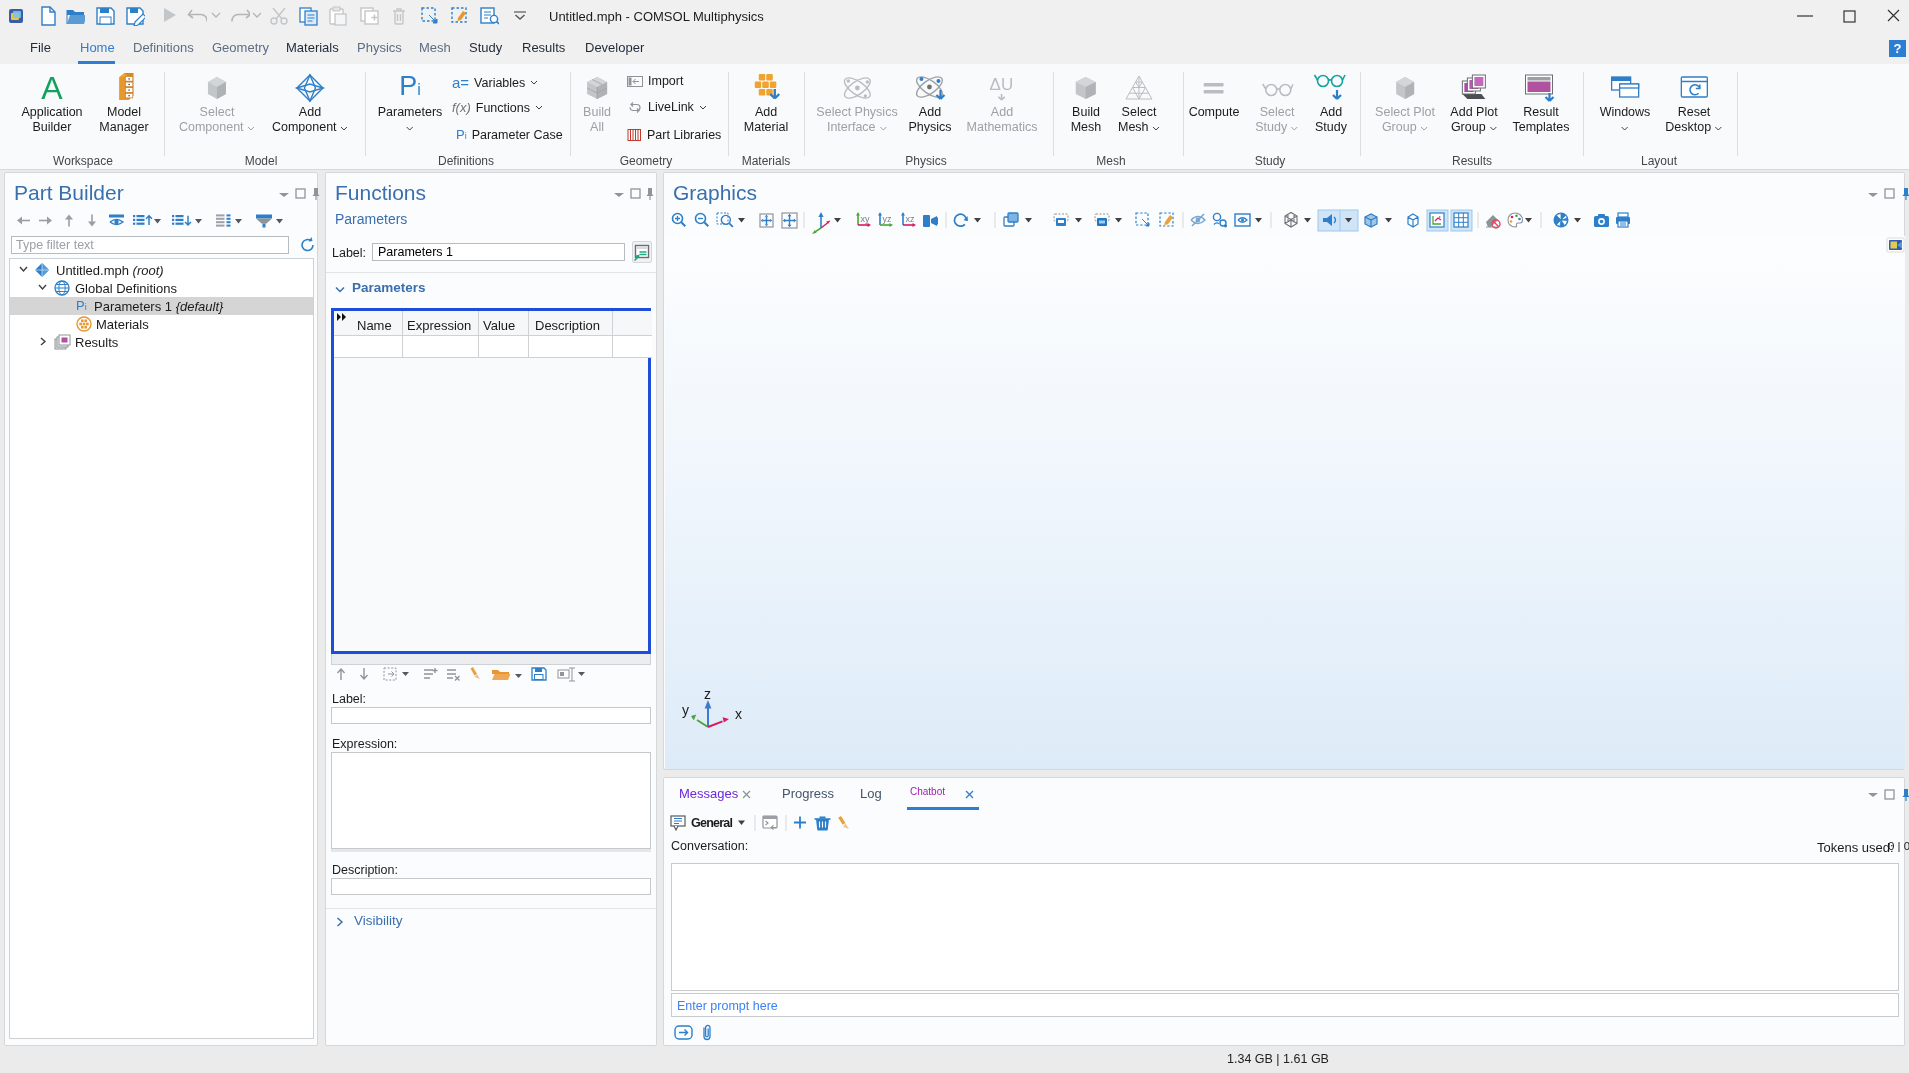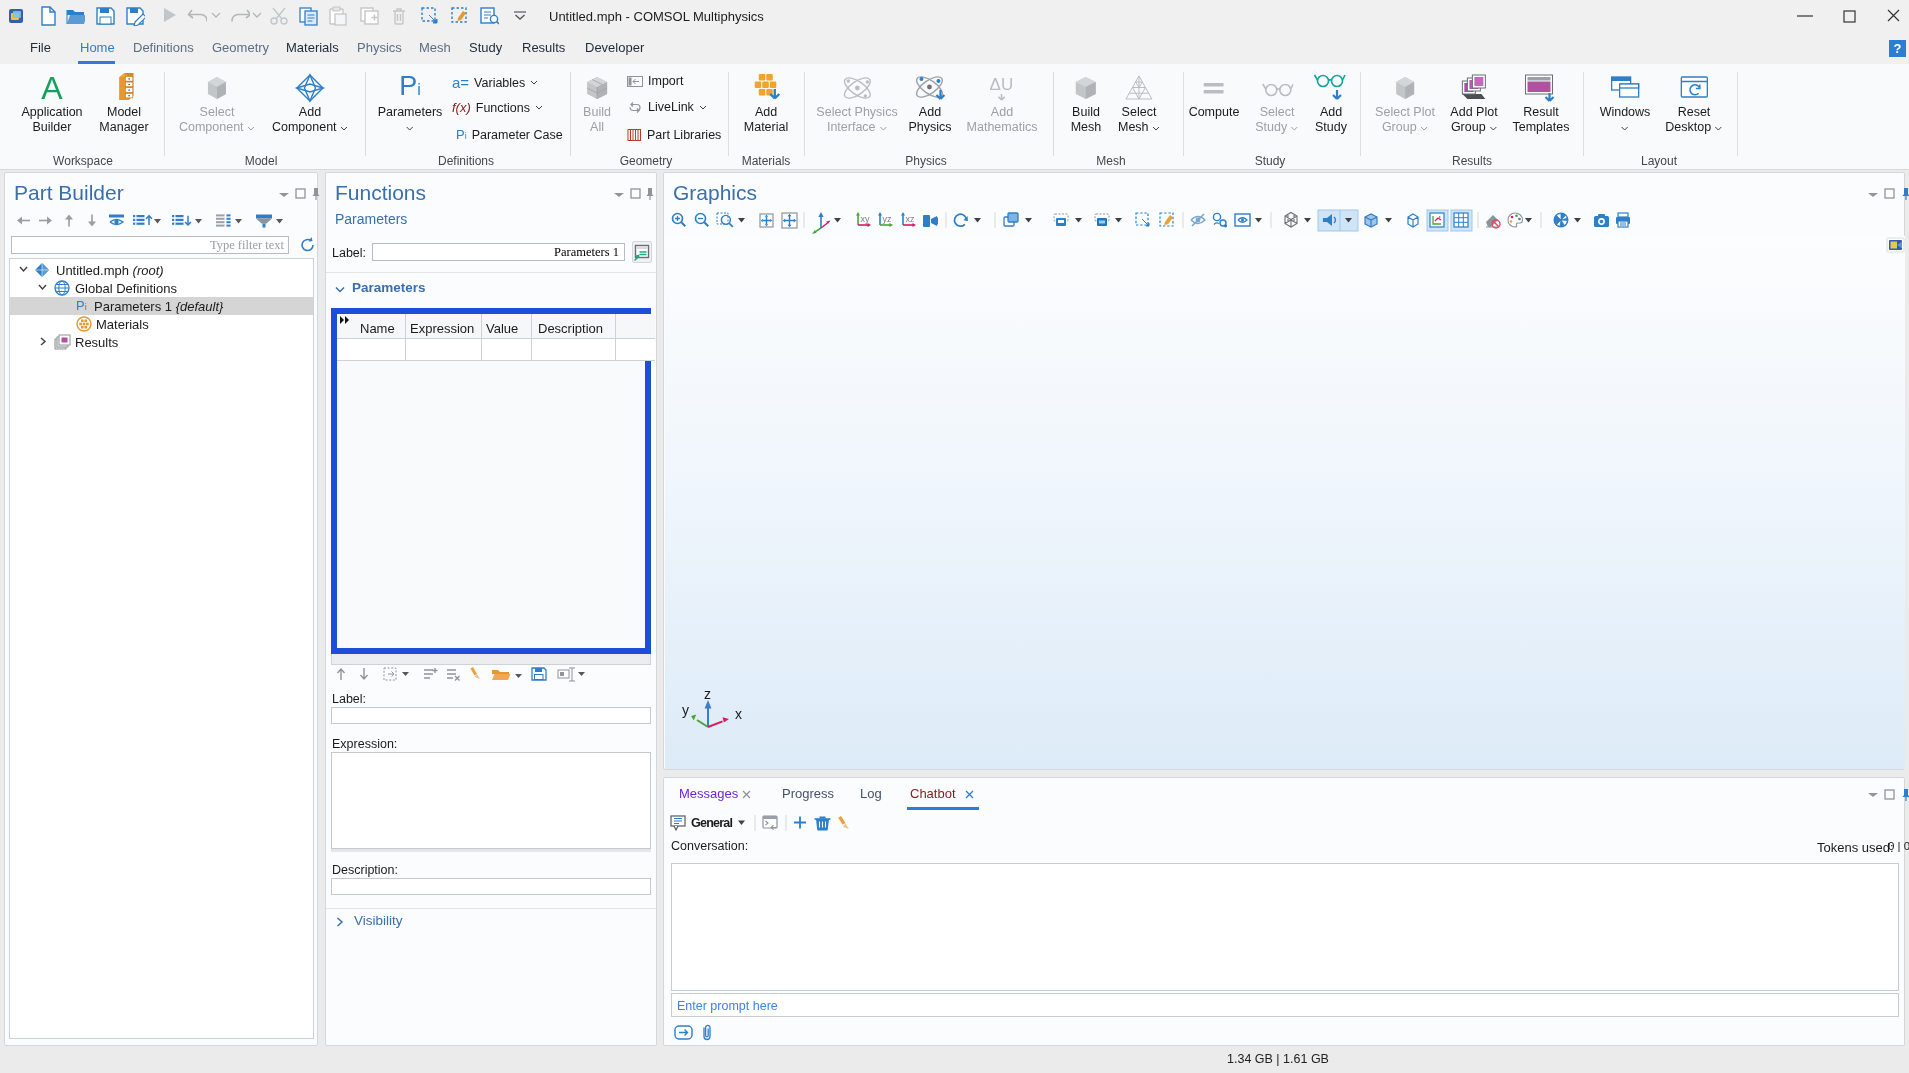--- a/index.html
+++ b/index.html
@@ -30,21 +30,21 @@
 .rsmall { position:absolute; font-size:12.5px; color:#1b1b1b; white-space:nowrap; display:flex; align-items:center; gap:5px; }
 
 
 .panel { position:absolute; background:#fbfcfe; border:1px solid #d5d8da; border-radius:2px; }
 .ptitle { font-size:21px; color:#3a6fae; }
 
 
 #statusbar { position:absolute; left:0; top:1047px; width:1909px; height:26px; background:#ebebeb; }
 #statusbar div { position:absolute; left:663px; width:1230px; top:5px; text-align:center; font-size:12.5px; color:#222; }
 
-input, textarea { font-family:Liberation Serif, serif; outline:none;text-align:right; }
+input, textarea { font-family:Liberation Sans, sans-serif; outline:none; }
 </style>
 </head>
 <body>
 
 <div id="titlebar">
   <div id="qat">
     <svg class="ticon" style="left:8px;top:8px" width="16" height="16">
         <rect x="1" y="1" width="14" height="14" rx="2" fill="#3a5da8"></rect>
         <rect x="3" y="5" width="8" height="7" rx="1" fill="#e8c63f"></rect>
         <rect x="5" y="3" width="8" height="7" rx="1" fill="#7ec3e8" opacity="0.9"></rect>
@@ -245,21 +245,21 @@
         </svg></div>
   </div>
   <div class="rsmall" style="left:452px;top:10px">
       <span style="color:#2e7fc9;font-size:15px">a=</span>
       <span>Variables</span>
       <svg width="8" height="5">
         <path d="M1 1l3 3 3-3" stroke="#404040" fill="none"></path>
       </svg>
     </div>
   <div class="rsmall" style="left:452px;top:36px">
-      <span style="color:#7f1d1d;font-size:13px;font-style:italic">f(x)</span>
+      <span style="color:#737373;font-size:13px;font-style:italic">f(x)</span>
       <span>Functions</span>
       <svg width="8" height="5">
         <path d="M1 1l3 3 3-3" stroke="#404040" fill="none"></path>
       </svg>
     </div>
   <div class="rsmall" style="left:456px;top:63px">
       <span style="color:#2e7fc9;font-size:13px">P<span style="font-size:9px">i</span></span>
       <span>Parameter Case</span>
     </div>
 
@@ -651,21 +651,21 @@
         <path d="M7 12.5l-5 1 2.2 3z" fill="#1fa97e"></path>
       </svg>
   </div>
   <div class="abs" style="left:0;top:99px;width:332px;height:1px;background:#e2e4e6"></div>
 
   <div class="abs" style="left:9px;top:110px"><svg width="10" height="8">
         <path d="M1 1.5l4 4 4-4" fill="none" stroke="#3a6fae" stroke-width="1.5"></path>
       </svg></div>
   <div class="abs" style="left:26px;top:107px;font-size:13.5px;font-weight:bold;color:#3a6fae">Parameters</div>
 
-  <div class="abs" style="left:5px;top:135px;width:320px;height:346px;background:#f9fafb;border:6px solid #1d4ed8">
+  <div class="abs" style="left:5px;top:135px;width:320px;height:346px;background:#f9fafb;border:3px solid #1d4ed8">
     <div class="abs" style="left:0;top:0;width:318px;height:25px;background:#f6f7f8;border-bottom:1px solid #cfd2d4">
       <svg class="abs" style="left:2px;top:2px" width="12" height="8">
           <path d="M1 0l4 4-4 4zM6 0l4 4-4 4z" fill="#111"></path>
         </svg>
       <span class="abs" style="left:23px;top:7px;font-size:13px">Name</span>
       <span class="abs" style="left:73px;top:7px;font-size:13px">Expression</span>
       <span class="abs" style="left:149px;top:7px;font-size:13px">Value</span>
       <span class="abs" style="left:201px;top:7px;font-size:13px">Description</span>
     </div>
     <div class="abs" style="left:0;top:25px;width:318px;height:21px;background:#fff"></div>
@@ -968,21 +968,21 @@
       <path d="M3 1h4v6l1.5 2h-7L3 7z" fill="#2e7fc9"></path>
       <path d="M5 9v4" stroke="#2e7fc9" stroke-width="1.2"></path>
     </svg>
 
   <div class="abs" style="left:15px;top:8px;font-size:13px;color:#6d28d9">Messages</div>
   <svg class="abs" style="left:77px;top:11px" width="11" height="11">
       <path d="M2 2l7 7M9 2L2 9" stroke="#8f9498" stroke-width="1.3"></path>
     </svg>
   <div class="abs" style="left:118px;top:8px;font-size:13px;color:#44546a">Progress</div>
   <div class="abs" style="left:196px;top:8px;font-size:13px;color:#44546a">Log</div>
-  <div class="abs" style="left:246px;top:8px;font-size:13px;color:#7f1d1d">Chatbot</div>
+  <div class="abs" style="left:246px;top:8px;font-size:10px;color:#a21caf">Chatbot</div>
   <svg class="abs" style="left:300px;top:11px" width="11" height="11">
       <path d="M2 2l7 7M9 2L2 9" stroke="#2d7dd2" stroke-width="1.3"></path>
     </svg>
   <div class="abs" style="left:243px;top:29px;width:72px;height:3px;background:#2d7dd2"></div>
 
   <svg class="abs" style="left:6px;top:36px" width="200" height="18">
     <g>
         <rect x="1" y="2" width="14" height="10" fill="#fff" stroke="#55595e" stroke-width="1.2"></rect>
         <path d="M4 12l2 4 2-4" fill="#fff" stroke="#55595e" stroke-width="1.2"></path>
         <path d="M4 4.5h8M4 7h8M4 9.5h5" stroke="#2e7fc9" stroke-width="1.2"></path>

